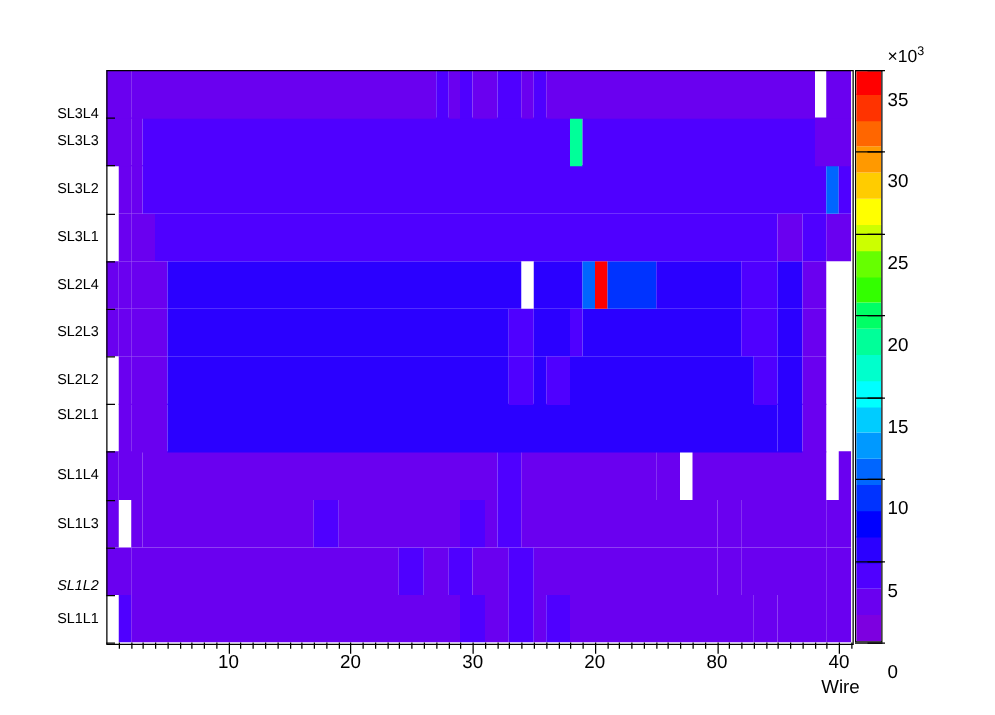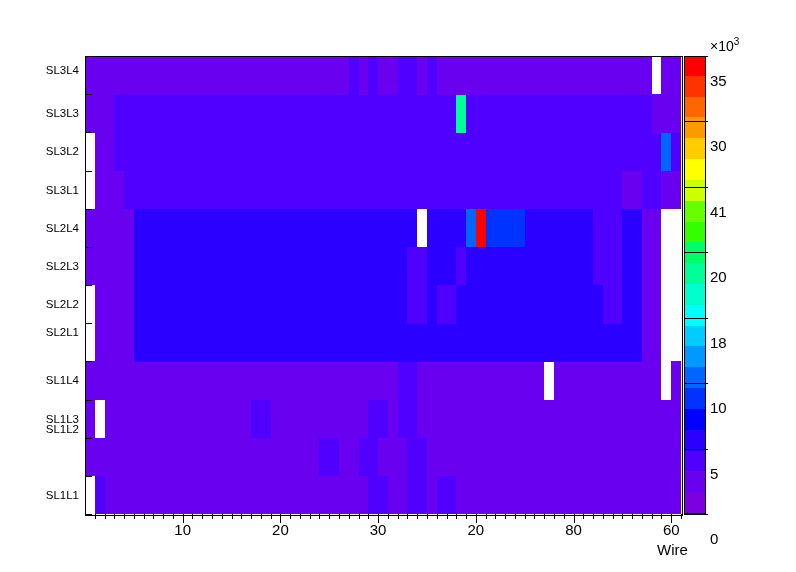--- a/index.html
+++ b/index.html
@@ -157,31 +157,31 @@
       <div class="cell" style="left: 293.115px; top: 0px; width: 19.541px; height: 38.6667px; background: rgb(106, 0, 240);"></div>
       <div class="cell" style="left: 312.656px; top: 0px; width: 19.541px; height: 38.6667px; background: rgb(79, 0, 255);"></div>
       <div class="cell" style="left: 332.197px; top: 0px; width: 9.77049px; height: 38.6667px; background: rgb(106, 0, 240);"></div>
       <div class="cell" style="left: 341.967px; top: 0px; width: 9.77049px; height: 38.6667px; background: rgb(79, 0, 255);"></div>
       <div class="cell" style="left: 351.738px; top: 0px; width: 214.951px; height: 38.6667px; background: rgb(106, 0, 240);"></div>
       <div class="cell" style="left: 576.459px; top: 0px; width: 19.541px; height: 38.6667px; background: rgb(106, 0, 240);"></div>
     </div>
   <div id="frame"></div>
 
   <div id="ylabels">
-      <div class="ylabel" style="top: 70px;">SL3L4</div>
+      <div class="ylabel" style="top: 91px;">SL3L4</div>
       <div class="ylabel" style="top: 113.25px;">SL3L3</div>
       <div class="ylabel" style="top: 151.417px;">SL3L2</div>
       <div class="ylabel" style="top: 189.583px;">SL3L1</div>
       <div class="ylabel" style="top: 227.75px;">SL2L4</div>
       <div class="ylabel" style="top: 265.917px;">SL2L3</div>
       <div class="ylabel" style="top: 304.083px;">SL2L2</div>
       <div class="ylabel" style="top: 332px;">SL2L1</div>
       <div class="ylabel" style="top: 380.417px;">SL1L4</div>
       <div class="ylabel" style="top: 418.583px;">SL1L3</div>
-      <div class="ylabel" style="top: 429px;">SL1L2</div>
+      <div class="ylabel" style="top: 469px; font-style: italic;">SL1L2</div>
       <div class="ylabel" style="top: 494.917px;">SL1L1</div>
     </div>
 
   <div id="xaxis">
       <div class="xtick" style="left: 94.7705px; top: 514px; height: 5px;"></div>
       <div class="xtick" style="left: 104.541px; top: 514px; height: 5px;"></div>
       <div class="xtick" style="left: 114.311px; top: 514px; height: 5px;"></div>
       <div class="xtick" style="left: 124.082px; top: 514px; height: 5px;"></div>
       <div class="xtick" style="left: 133.852px; top: 514px; height: 5px;"></div>
       <div class="xtick" style="left: 143.623px; top: 514px; height: 5px;"></div>
@@ -238,21 +238,21 @@
       <div class="xtick" style="left: 641.918px; top: 514px; height: 5px;"></div>
       <div class="xtick" style="left: 651.689px; top: 514px; height: 5px;"></div>
       <div class="xtick" style="left: 661.459px; top: 514px; height: 5px;"></div>
       <div class="xtick" style="left: 671.23px; top: 514px; height: 9px;"></div>
       <div class="xtick" style="left: 681px; top: 514px; height: 5px;"></div>
       <div class="xnum" style="left: 182.705px;">10</div>
       <div class="xnum" style="left: 280.41px;">20</div>
       <div class="xnum" style="left: 378.115px;">30</div>
       <div class="xnum" style="left: 475.82px;">20</div>
       <div class="xnum" style="left: 573.525px;">80</div>
-      <div class="xnum" style="left: 671.23px;">60</div>
+      <div class="xnum" style="left: 671.23px;">40</div>
     </div>
   <div id="xtitle">Wire</div>
 
   <div id="cbar">
       <div class="cband" style="bottom: 0px; height: 21.4182px; background: rgb(125, 0, 224);"></div>
       <div class="cband" style="bottom: 20.8182px; height: 21.4182px; background: rgb(106, 0, 240);"></div>
       <div class="cband" style="bottom: 41.6364px; height: 21.4182px; background: rgb(79, 0, 255);"></div>
       <div class="cband" style="bottom: 62.4545px; height: 21.4182px; background: rgb(43, 0, 255);"></div>
       <div class="cband" style="bottom: 83.2727px; height: 21.4182px; background: rgb(0, 0, 255);"></div>
       <div class="cband" style="bottom: 104.091px; height: 21.4182px; background: rgb(0, 51, 255);"></div>
@@ -278,27 +278,27 @@
       <div class="ztick" style="top: 514px; left: 694px; width: 14px;"></div>
       <div class="znum" style="top: 514px;">0</div>
       <div class="ztick" style="top: 448.571px; width: 22px; left: 684px; background: transparent; border-top: 1px solid rgb(0, 0, 0); box-sizing: border-box;"></div>
       <div class="ztick" style="top: 448.571px; left: 694px; width: 14px;"></div>
       <div class="znum" style="top: 448.571px;">5</div>
       <div class="ztick" style="top: 383.143px; width: 22px; left: 684px; background: transparent; border-top: 1px solid rgb(0, 0, 0); box-sizing: border-box;"></div>
       <div class="ztick" style="top: 383.143px; left: 694px; width: 14px;"></div>
       <div class="znum" style="top: 383.143px;">10</div>
       <div class="ztick" style="top: 317.714px; width: 22px; left: 684px; background: transparent; border-top: 1px solid rgb(0, 0, 0); box-sizing: border-box;"></div>
       <div class="ztick" style="top: 317.714px; left: 694px; width: 14px;"></div>
-      <div class="znum" style="top: 317.714px;">18</div>
+      <div class="znum" style="top: 317.714px;">15</div>
       <div class="ztick" style="top: 252.286px; width: 22px; left: 684px; background: transparent; border-top: 1px solid rgb(0, 0, 0); box-sizing: border-box;"></div>
       <div class="ztick" style="top: 252.286px; left: 694px; width: 14px;"></div>
       <div class="znum" style="top: 252.286px;">20</div>
       <div class="ztick" style="top: 186.857px; width: 22px; left: 684px; background: transparent; border-top: 1px solid rgb(0, 0, 0); box-sizing: border-box;"></div>
       <div class="ztick" style="top: 186.857px; left: 694px; width: 14px;"></div>
-      <div class="znum" style="top: 186.857px;">41</div>
+      <div class="znum" style="top: 186.857px;">25</div>
       <div class="ztick" style="top: 121.429px; width: 22px; left: 684px; background: transparent; border-top: 1px solid rgb(0, 0, 0); box-sizing: border-box;"></div>
       <div class="ztick" style="top: 121.429px; left: 694px; width: 14px;"></div>
       <div class="znum" style="top: 121.429px;">30</div>
       <div class="ztick" style="top: 56px; width: 22px; left: 684px; background: transparent; border-top: 1px solid rgb(0, 0, 0); box-sizing: border-box;"></div>
       <div class="ztick" style="top: 56px; left: 694px; width: 14px;"></div>
       <div class="znum" style="top: 56px;">35</div>
     </div>
   <div id="zexp"><span>×10</span><sup>3</sup></div>
 
 <div class="ytick" style="top: 94.1667px;"></div>

